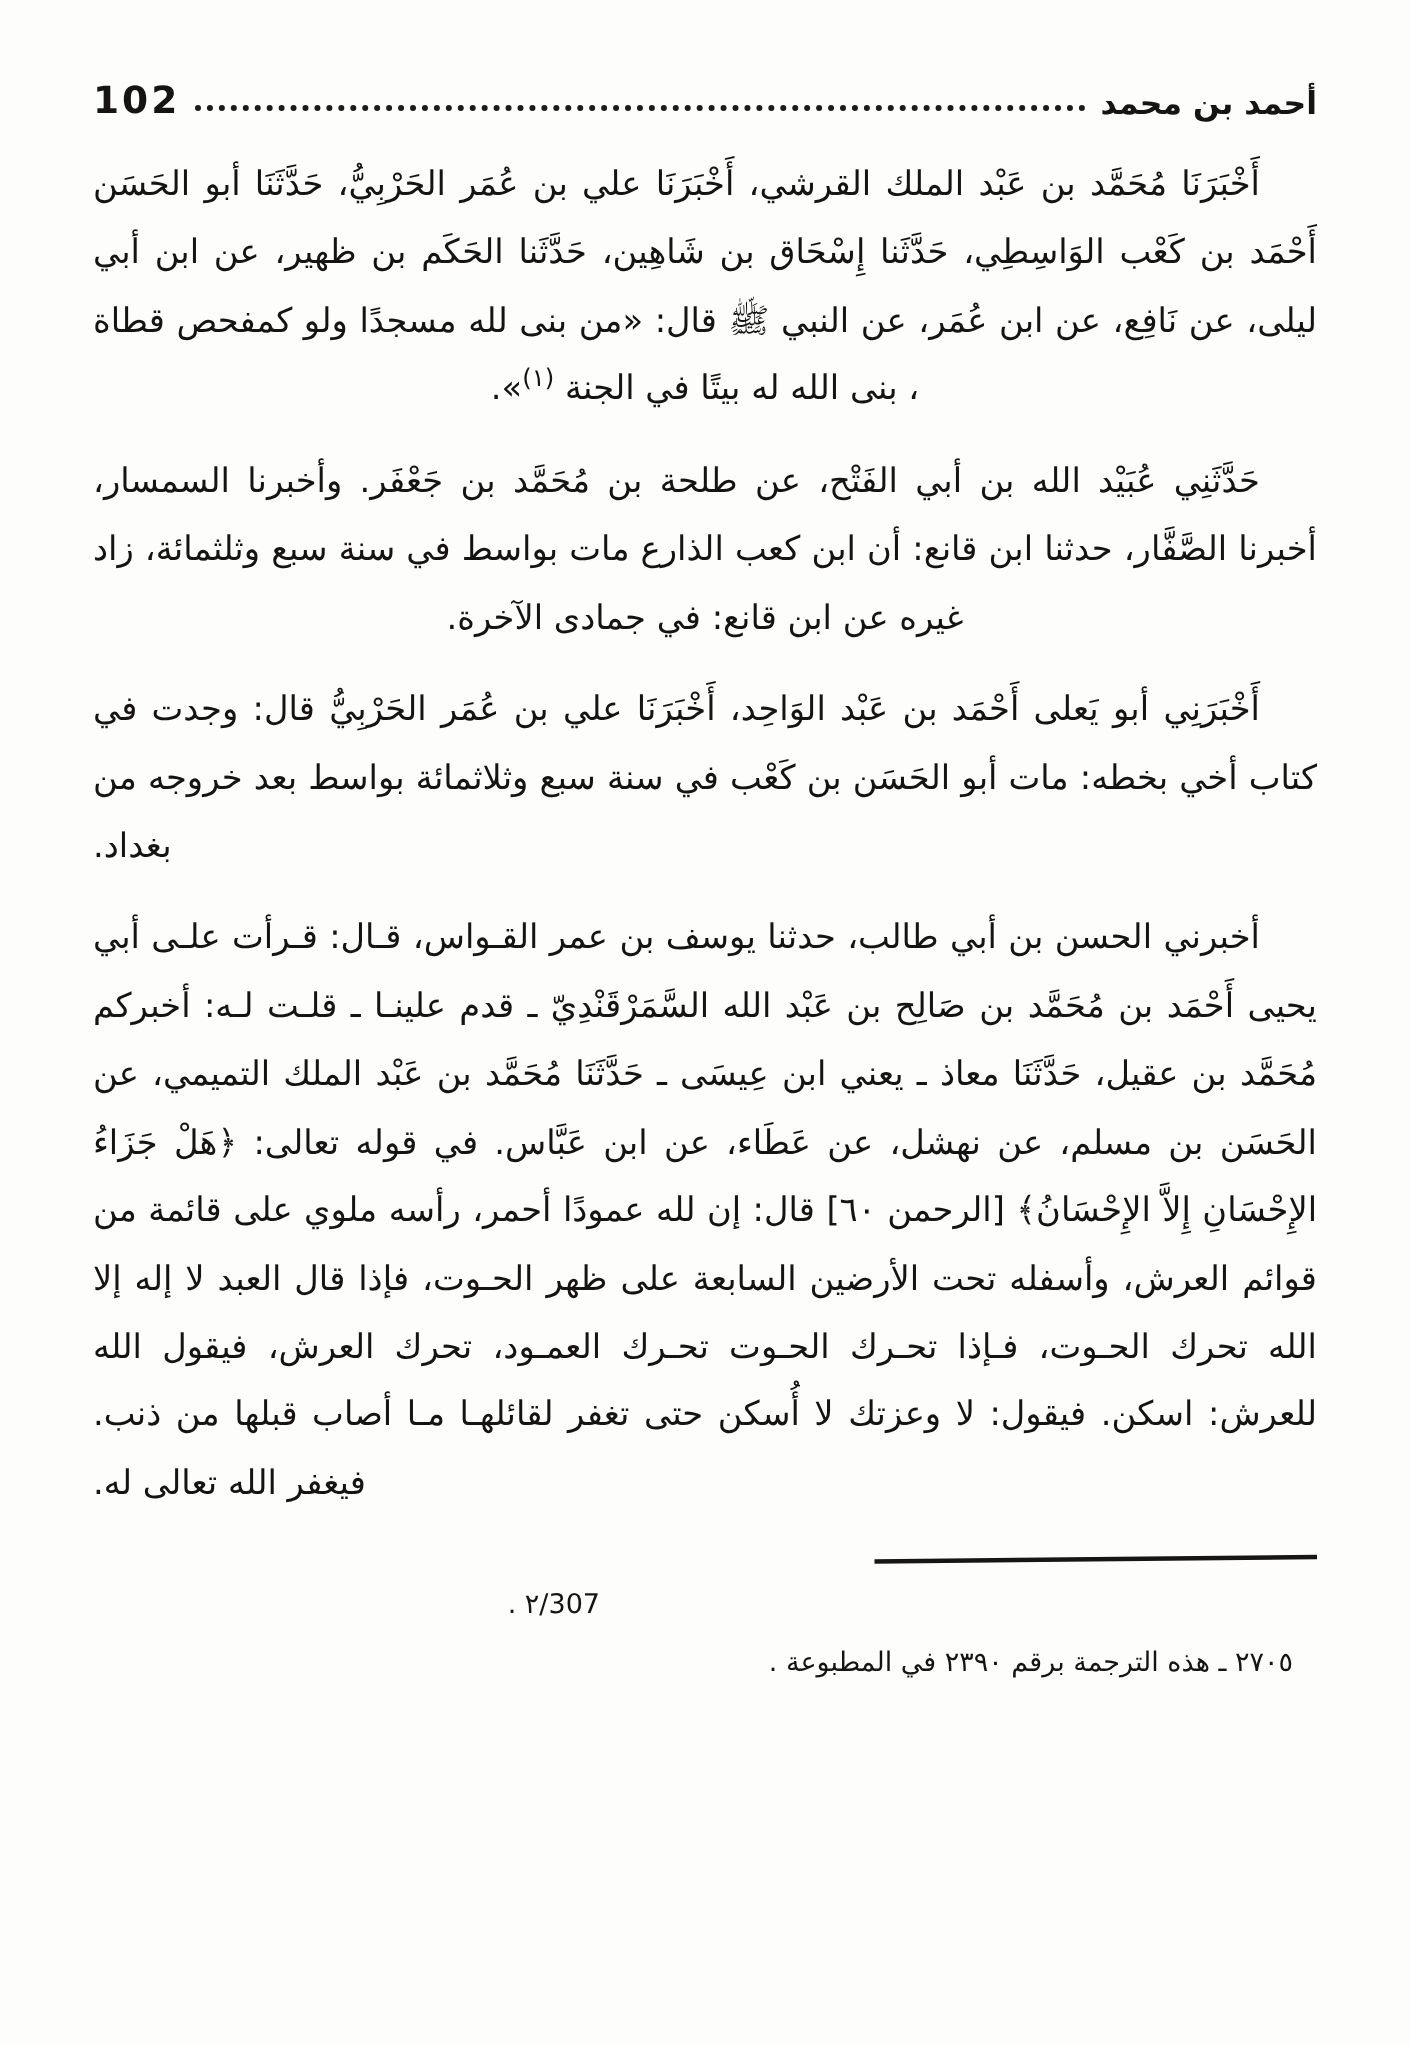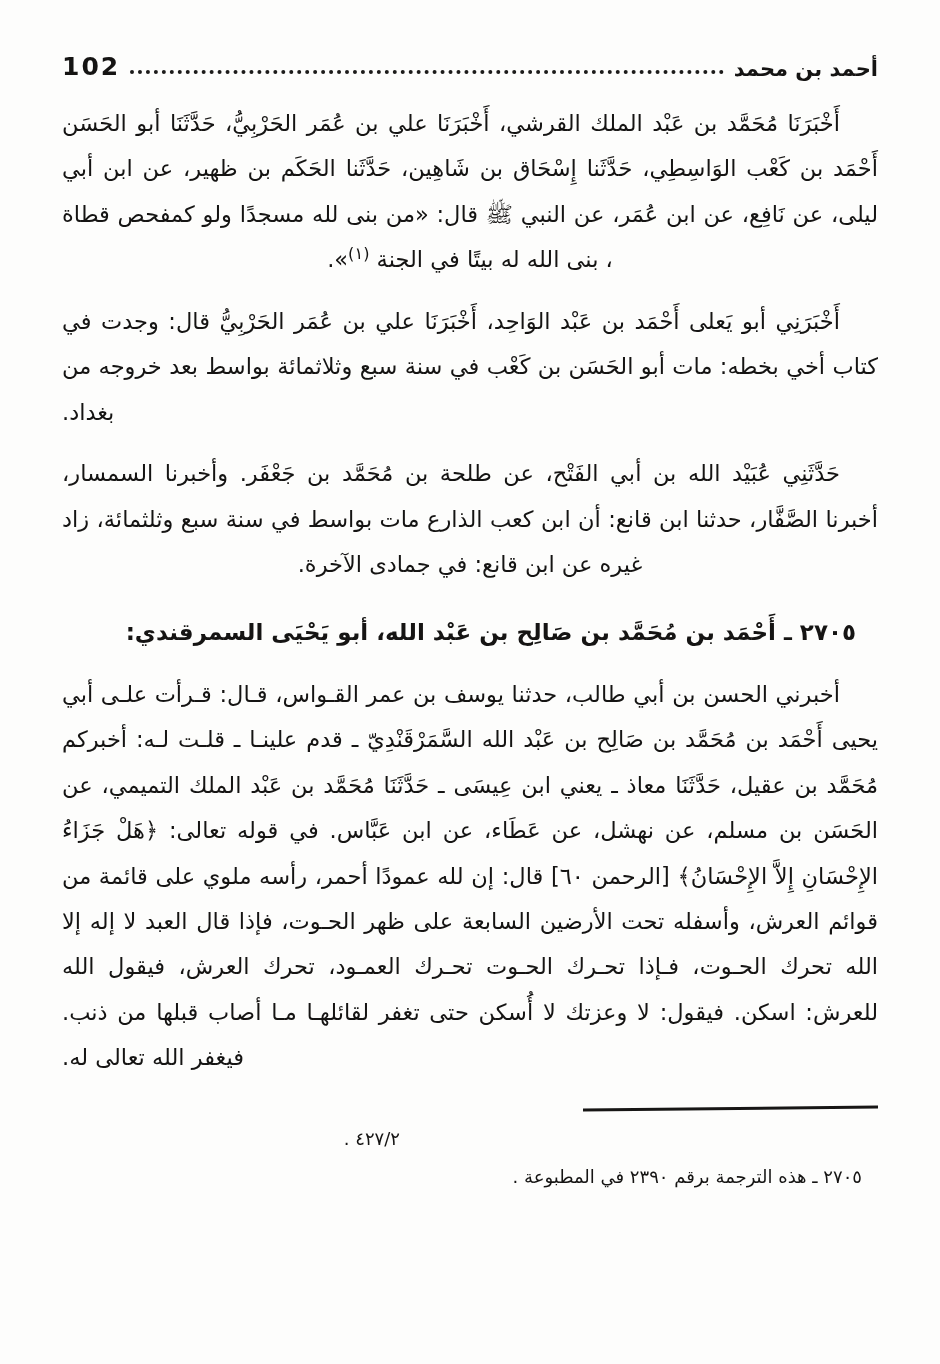--- a/index.html
+++ b/index.html
@@ -91,30 +91,29 @@
   <div class="running-header">
     <span class="running-title">أحمد بن محمد</span>
     <span class="dot-leader"></span>
     <span class="page-number">102</span>
   </div>
 
   <div class="body-text">
 
     <p class="para last-center"><span>أَخْبَرَنَا مُحَمَّد بن عَبْد الملك القرشي، أَخْبَرَنَا علي بن عُمَر الحَرْبِيُّ، حَدَّثَنَا أبو الحَسَن أَحْمَد بن كَعْب الوَاسِطِي، حَدَّثَنا إِسْحَاق بن شَاهِين، حَدَّثَنا الحَكَم بن ظهير، عن ابن أبي ليلى، عن نَافِع، عن ابن عُمَر، عن النبي ﷺ قال: «من بنى لله مسجدًا ولو كمفحص قطاة ، بنى الله له بيتًا في الجنة </span><sup class="fn-marker">(١)</sup><span>».</span></p>
 
+    <p class="para last-center">حَدَّثَنِي عُبَيْد الله بن أبي الفَتْح، عن طلحة بن مُحَمَّد بن جَعْفَر. وأخبرنا السمسار، أخبرنا الصَّفَّار، حدثنا ابن قانع: أن ابن كعب الذارع مات بواسط في سنة سبع وثلثمائة، زاد غيره عن ابن قانع: في جمادى الآخرة.</p>
+
     <p class="para last-left">أَخْبَرَنِي أبو يَعلى أَحْمَد بن عَبْد الوَاحِد، أَخْبَرَنَا علي بن عُمَر الحَرْبِيُّ قال: وجدت في كتاب أخي بخطه: مات أبو الحَسَن بن كَعْب في سنة سبع وثلاثمائة بواسط بعد خروجه من بغداد.</p>
 
-    <p class="para last-center">حَدَّثَنِي عُبَيْد الله بن أبي الفَتْح، عن طلحة بن مُحَمَّد بن جَعْفَر. وأخبرنا السمسار، أخبرنا الصَّفَّار، حدثنا ابن قانع: أن ابن كعب الذارع مات بواسط في سنة سبع وثلثمائة، زاد غيره عن ابن قانع: في جمادى الآخرة.</p>
-
-    <p class="entry-heading">٢٧٠٥ ـ أَحْمَد بن مُحَمَّد بن صَالِح بن عَبْد الله، أبو يَحْيَى السمرقندي:</p>
 
 
     <p class="para last-left">أخبرني الحسن بن أبي طالب، حدثنا يوسف بن عمر القـواس، قـال: قـرأت علـى أبي يحيى أَحْمَد بن مُحَمَّد بن صَالِح بن عَبْد الله السَّمَرْقَنْدِيّ ـ قدم علينـا ـ قلـت لـه: أخبركم مُحَمَّد بن عقيل، حَدَّثَنَا معاذ ـ يعني ابن عِيسَى ـ حَدَّثَنَا مُحَمَّد بن عَبْد الملك التميمي، عن الحَسَن بن مسلم، عن نهشل، عن عَطَاء، عن ابن عَبَّاس. في قوله تعالى: ﴿هَلْ جَزَاءُ الإِحْسَانِ إِلاَّ الإِحْسَانُ﴾ [الرحمن ٦٠] قال: إن لله عمودًا أحمر، رأسه ملوي على قائمة من قوائم العرش، وأسفله تحت الأرضين السابعة على ظهر الحـوت، فإذا قال العبد لا إله إلا الله تحرك الحـوت، فـإذا تحـرك الحـوت تحـرك العمـود، تحرك العرش، فيقول الله للعرش: اسكن. فيقول: لا وعزتك لا أُسكن حتى تغفر لقائلهـا مـا أصاب قبلها من ذنب. فيغفر الله تعالى له.</p>
 
   </div>
 
   <div class="footnotes">
     <div class="footnote-divider"></div>
-    <div class="footnote-line footnote-cont">٤٢٧/٢ .</div>
+    <div class="footnote-line footnote-cont">307/٢ .</div>
     <div class="footnote-line footnote-entry">٢٧٠٥ ـ هذه الترجمة برقم ٢٣٩٠ في المطبوعة .</div>
   </div>
 
 </div>
 
 </body></html>

